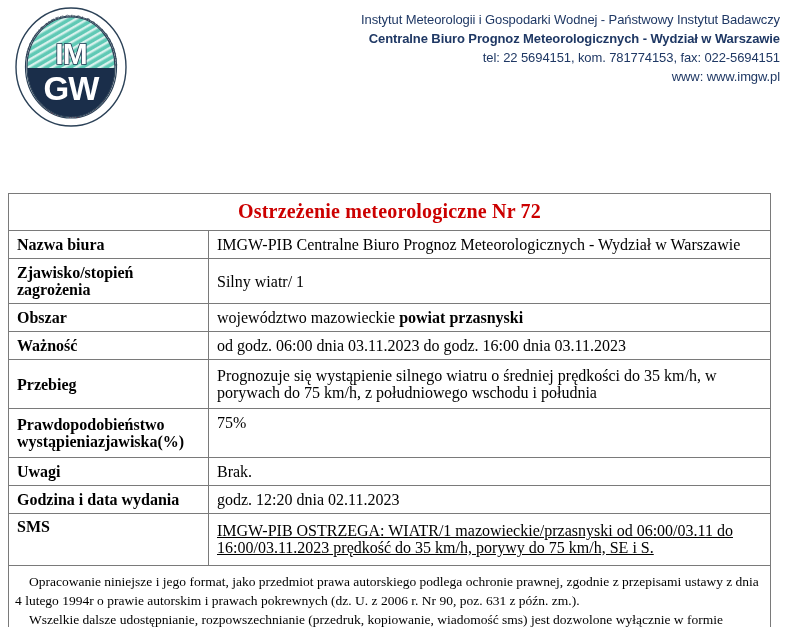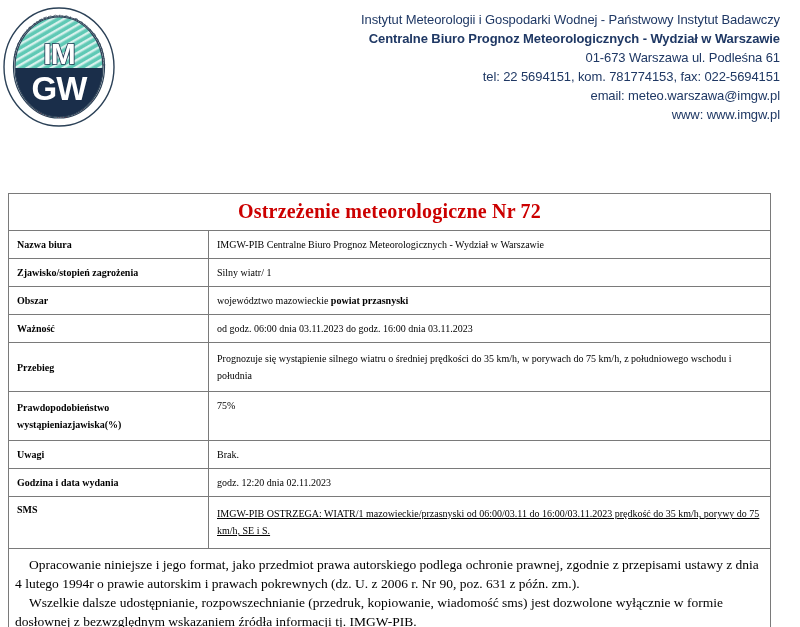--- a/index.html
+++ b/index.html
@@ -19,21 +19,21 @@
   
   .header {
     position: absolute;
     top: 0;
     left: 0;
     width: 800px;
     height: 130px;
   }
   .logo-wrap {
     position: absolute;
-    left: 0;
+    left: 12px;
     top: 6px;
     width: 118px;
     height: 122px;
   }
   .letterhead {
     position: absolute;
     left: 280px;
     top: 10px;
     width: 500px;
     text-align: right;
@@ -53,21 +53,21 @@
     left: 8px;
     top: 193px;
     width: 762px;
     border-collapse: collapse;
     table-layout: fixed;
     font-family: "Liberation Serif", serif;
   }
   .warning-table td {
     border: 1px solid #7a7a7a;
     padding: 5px 8px 5px 8px;
-    font-size: 10px;
+    font-size: 16px;
     line-height: 17px;
     vertical-align: middle;
   }
   .warning-table td.label {
     width: 200px;
     font-weight: bold;
     white-space: normal;
   }
   .warning-table td.value {
     font-weight: normal;
@@ -142,23 +142,21 @@
       <ellipse cx="59" cy="61" rx="44" ry="50" fill="none" stroke="#2b4157" stroke-width="1.2"></ellipse>
 
       <text x="59" y="58" text-anchor="middle" font-family="'Liberation Sans', sans-serif" font-size="30" font-weight="bold" fill="#ffffff" stroke="#1A2E4A" stroke-width="1.6" paint-order="stroke" letter-spacing="-1">IM</text>
       <text x="59" y="94" text-anchor="middle" font-family="'Liberation Sans', sans-serif" font-size="33" font-weight="bold" fill="#ffffff" stroke="#1A2E4A" stroke-width="1.6" paint-order="stroke" letter-spacing="-1">GW</text>
     </svg>
   </div>
 
   <div class="letterhead">
     <div>Instytut Meteorologii i Gospodarki Wodnej - Państwowy Instytut Badawczy</div>
     <div class="bold">Centralne Biuro Prognoz Meteorologicznych - Wydział w Warszawie</div>
-    <div>01-673 Warszawa ul. Podleśna  61</div>
     <div>tel: 22 5694151, kom. 781774153, fax: 022-5694151</div>
-    <div>email: meteo.warszawa@imgw.pl</div>
     <div>www: www.imgw.pl</div>
   </div>
 </div>
 
 <table class="warning-table">
   <colgroup>
     <col style="width:200px">
     <col style="width:562px">
   </colgroup>
   <tbody>

